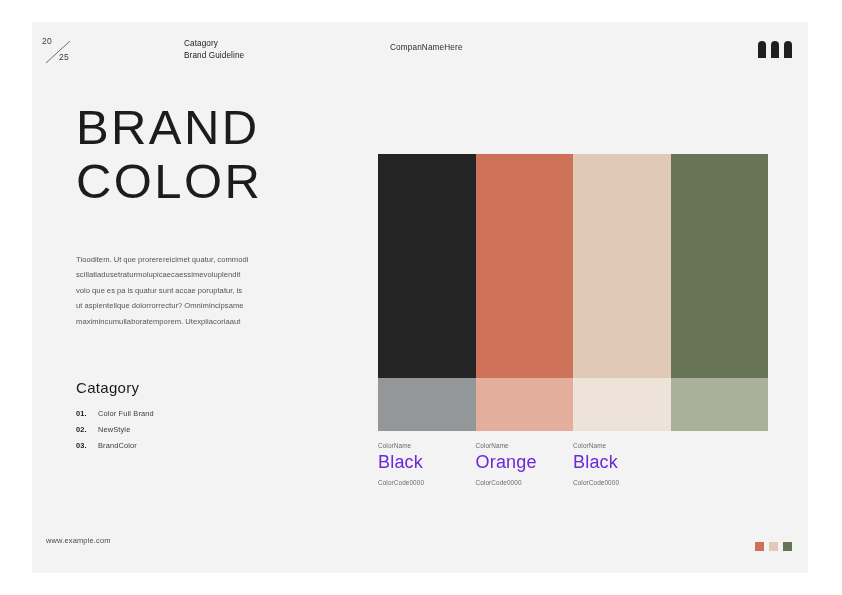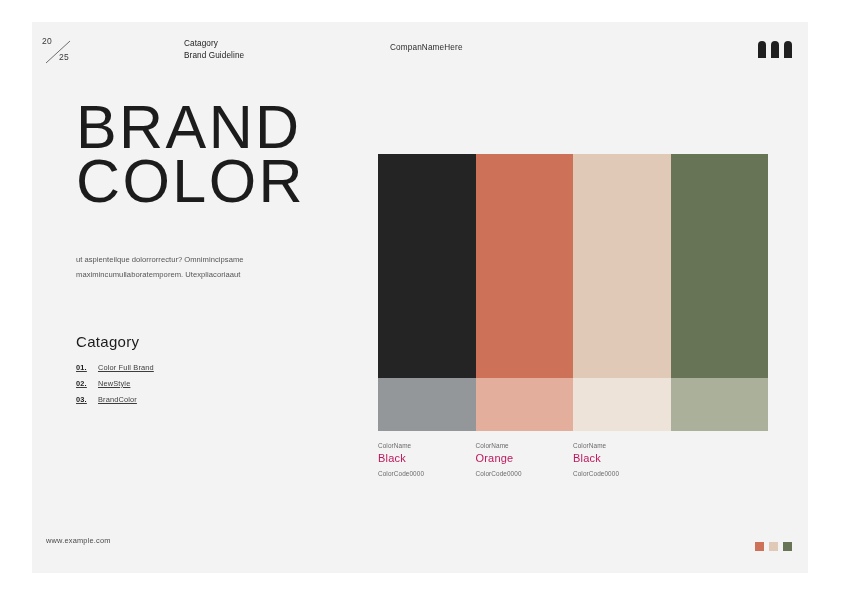--- a/index.html
+++ b/index.html
@@ -107,21 +107,21 @@
 
   
   .left-col {
     position: absolute;
     left: 44px;
     top: 78px;
     width: 280px;
   }
 
   .brand-title {
-    font-size: 61px;
+    font-size: 49px;
     line-height: 54px;
     font-weight: 300;
     letter-spacing: 2.4px;
     color: #1c1c1c;
     margin: 0;
     font-family: "Liberation Sans", sans-serif;
   }
   .brand-title span { display: block; }
 
   .body-copy {
@@ -147,21 +147,20 @@
     margin-top: 13px;
     list-style: none;
     padding: 0;
   }
   .catagory-list li {
     display: flex;
     align-items: center;
     margin-bottom: 7px;
     font-size: 7.4px;
     color: #3c3c3c;
-    text-decoration: underline;
   }
   .catagory-list .num {
     width: 22px;
     font-weight: 700;
     color: #1c1c1c;
     font-size: 7.4px;
     letter-spacing: 0.2px;
   }
   .catagory-list .txt {
     letter-spacing: 0.15px;
@@ -190,22 +189,22 @@
   .swatch-meta {
     padding-top: 11px;
     padding-right: 10px;
   }
   .swatch-meta .cn-label {
     font-size: 6.4px;
     color: #6a6a6a;
     letter-spacing: 0.1px;
   }
   .swatch-meta .cn-name {
-    font-size: 11px;
-    color: #be185d;
+    font-size: 18px;
+    color: #6d28d9;
     letter-spacing: 0.2px;
     margin-top: 3px;
     font-weight: 400;
   }
   .swatch-meta .cn-code {
     font-size: 6.4px;
     color: #6a6a6a;
     letter-spacing: 0.1px;
     margin-top: 6px;
   }
@@ -264,20 +263,23 @@
     </div>
 
     <div class="left-col">
 
       <h1 class="brand-title">
         <span>BRAND</span>
         <span>COLOR</span>
       </h1>
 
       <div class="body-copy">
+        <div>Tiooditem. Ut que prorerereicimet quatur, commodi</div>
+        <div>scillatiadusetraturmolupicaecaessimevoluplendit</div>
+        <div>volo que es pa is quatur sunt accae poruptatur, is</div>
         <div>ut aspienteilque dolorrorrectur? Omnimincipsame</div>
         <div>maximincumullaboratemporem. Utexpliacoriaaut</div>
       </div>
 
       <div class="catagory-heading">Catagory</div>
 
       <ul class="catagory-list">
         <li>
           <span class="num">01.</span>
           <span class="txt">Color Full Brand</span>

